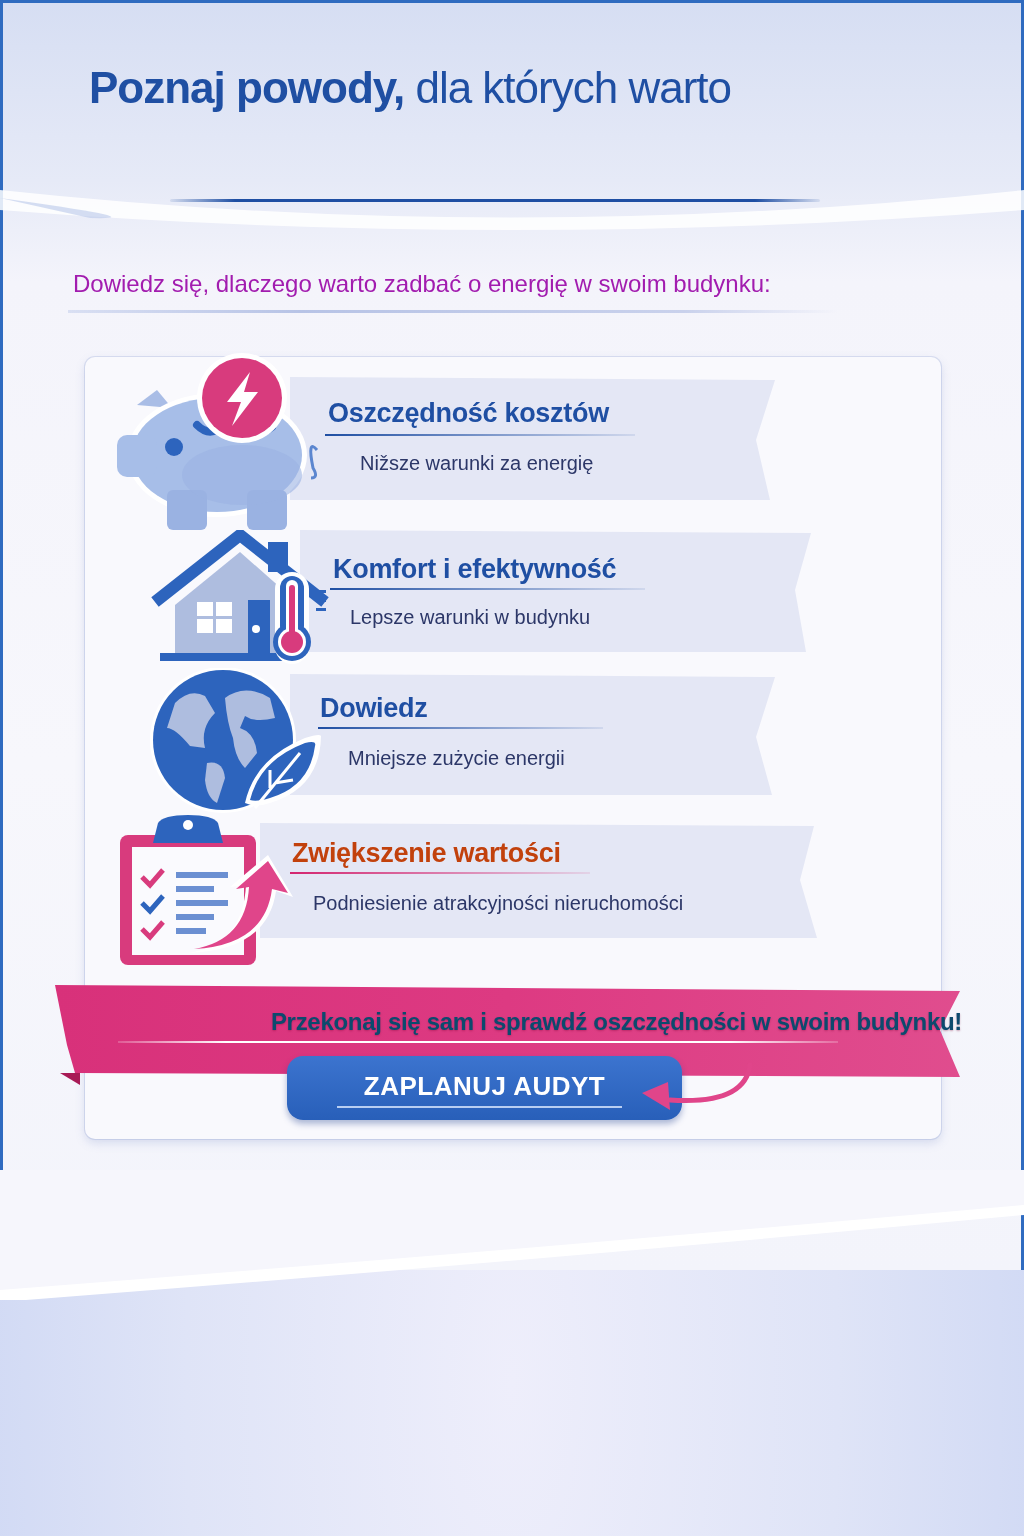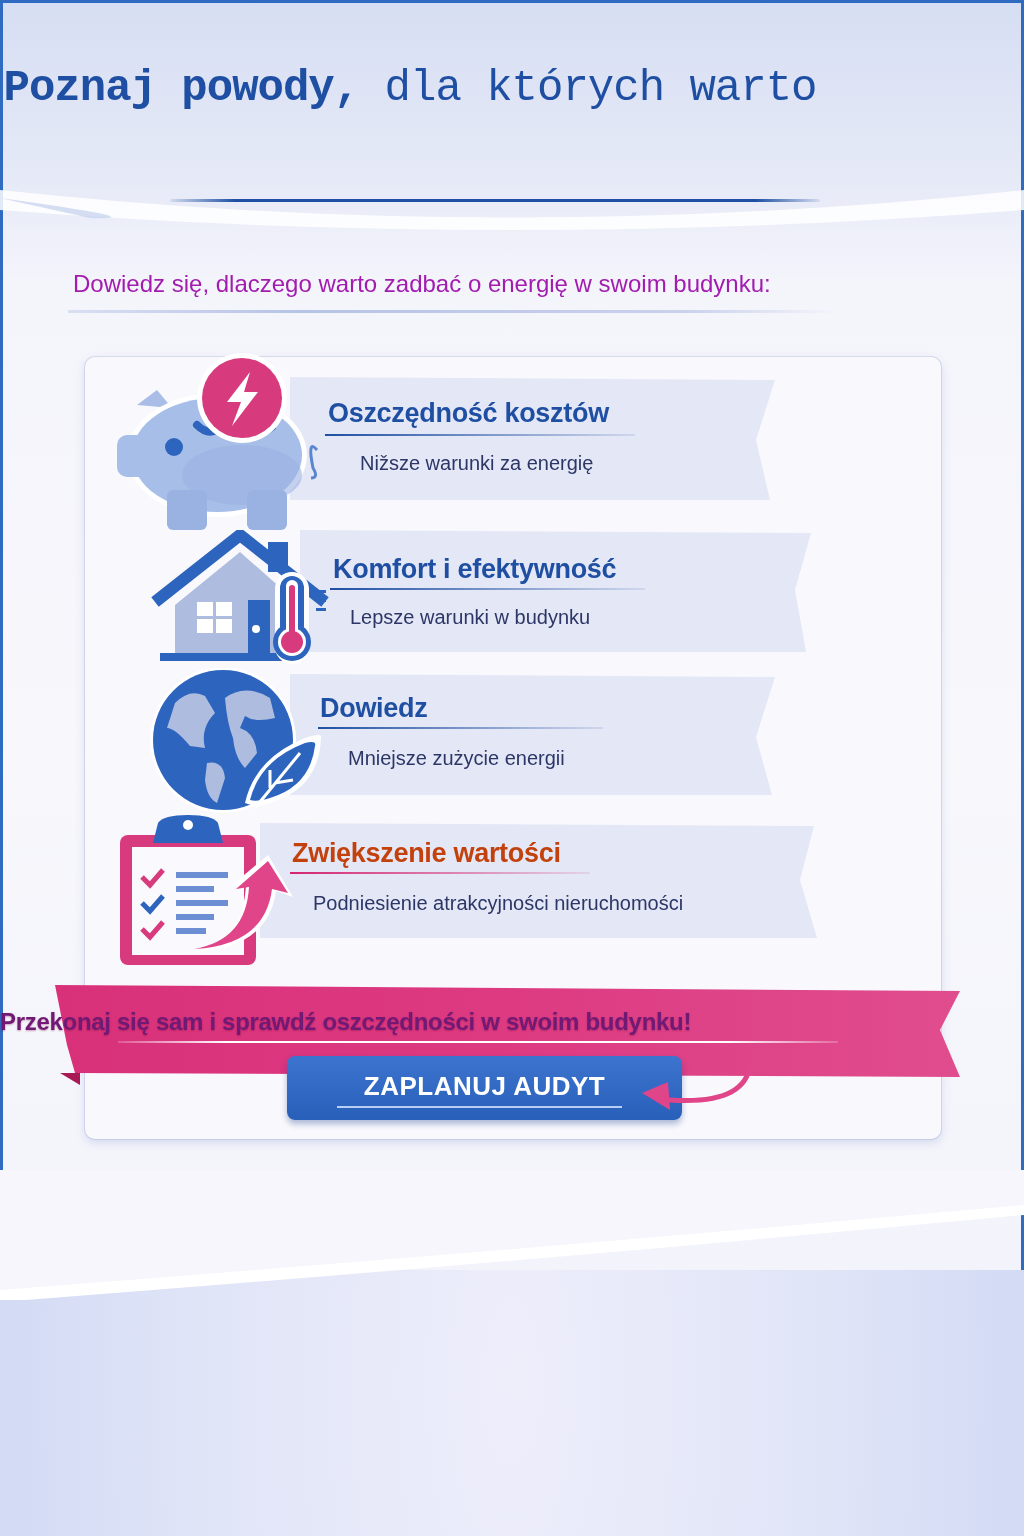--- a/index.html
+++ b/index.html
@@ -13,21 +13,21 @@
     background: linear-gradient(180deg,#d6def3 0%, #e6eaf7 14%, #f4f4fb 22%, #f7f7fc 60%, #f3f4fb 100%);
     border-left:3px solid #2f6bc0; border-right:3px solid #2f6bc0; border-top:3px solid #2f6bc0;
     box-sizing:border-box;
   }
   .top-swoosh {
     position:absolute; left:0; top:190px; width:1024px; height:50px;
   }
   .bottom-wave { position:absolute; left:0; top:1170px; width:1024px; height:130px; }
   .title {
     position:absolute; left:0; width:820px; top:58px; text-align:center;
-    color:#1f4fa3; font-family:Liberation Mono, monospace;
+    color:#1f4fa3; font-family:Liberation Sans, sans-serif;
   }
   .title .l1 { font-size:44px; line-height:60px; letter-spacing:-1px; }
   .title .l1 b { font-weight:bold; }
   .title .l2 { font-size:46px; line-height:62px; margin-top:4px; letter-spacing:-1px; }
   .title .accent { color:#d4256f; font-weight:bold; }
   .title-rule {
     position:absolute; left:170px; top:199px; width:650px; height:3px;
     background:linear-gradient(90deg,rgba(31,79,163,0.1),#1f4fa3 10%,#1f4fa3 90%,rgba(31,79,163,0.1));
     border-radius:2px;
   }
@@ -43,30 +43,31 @@
     background:#f9f9fd; border-radius:10px;
     box-shadow:0 4px 10px rgba(120,140,200,0.25), 0 0 0 1px rgba(210,216,238,0.8);
   }
   .feat-title { position:absolute; font-weight:bold; font-size:27px; color:#1f4fa3; letter-spacing:-0.3px; }
   .feat-title.pink { color:#c2410c; }
   .feat-rule { position:absolute; height:2px; }
   .feat-sub { position:absolute; font-size:20px; color:#2c3768; }
   .icon { position:absolute; }
   .cta-banner { position:absolute; left:55px; top:985px; width:910px; height:110px; }
   .cta-text {
-    position:absolute; left:0; width:956px; top:1008px; text-align:left;
-    font-size:24px; font-weight:bold; color:#701a75; letter-spacing:-0.3px;
+    position:absolute; left:0; width:956px; top:1008px; text-align:right;
+    font-size:24px; font-weight:bold; color:#0c4a6e; letter-spacing:-0.3px;
     text-shadow:0 1px 2px rgba(120,0,50,0.35);
+    padding-left:6px;
   }
   .cta-rule { position:absolute; left:118px; top:1041px; width:720px; height:2px;
     background:linear-gradient(90deg,rgba(255,255,255,0.2),#fff 15%,#fff 85%,rgba(255,255,255,0.2)); }
   .cta-button {
     position:absolute; left:287px; top:1056px; width:395px; height:64px;
     background:linear-gradient(180deg,#3c74cf,#285fb9);
-    border-radius:8px; box-shadow:0 4px 6px rgba(30,60,140,0.35);
+    border-radius:16px; box-shadow:0 4px 6px rgba(30,60,140,0.35);
     color:#fff; font-size:26px; font-weight:bold; text-align:center; line-height:60px;
     letter-spacing:0.5px; cursor:pointer;
   }
   .cta-button .ul { position:absolute; left:50px; right:60px; bottom:12px; height:2px; background:rgba(220,232,255,0.8); }
 </style>
 </head>
 <body>
 
 <div class="frame"></div>
 

